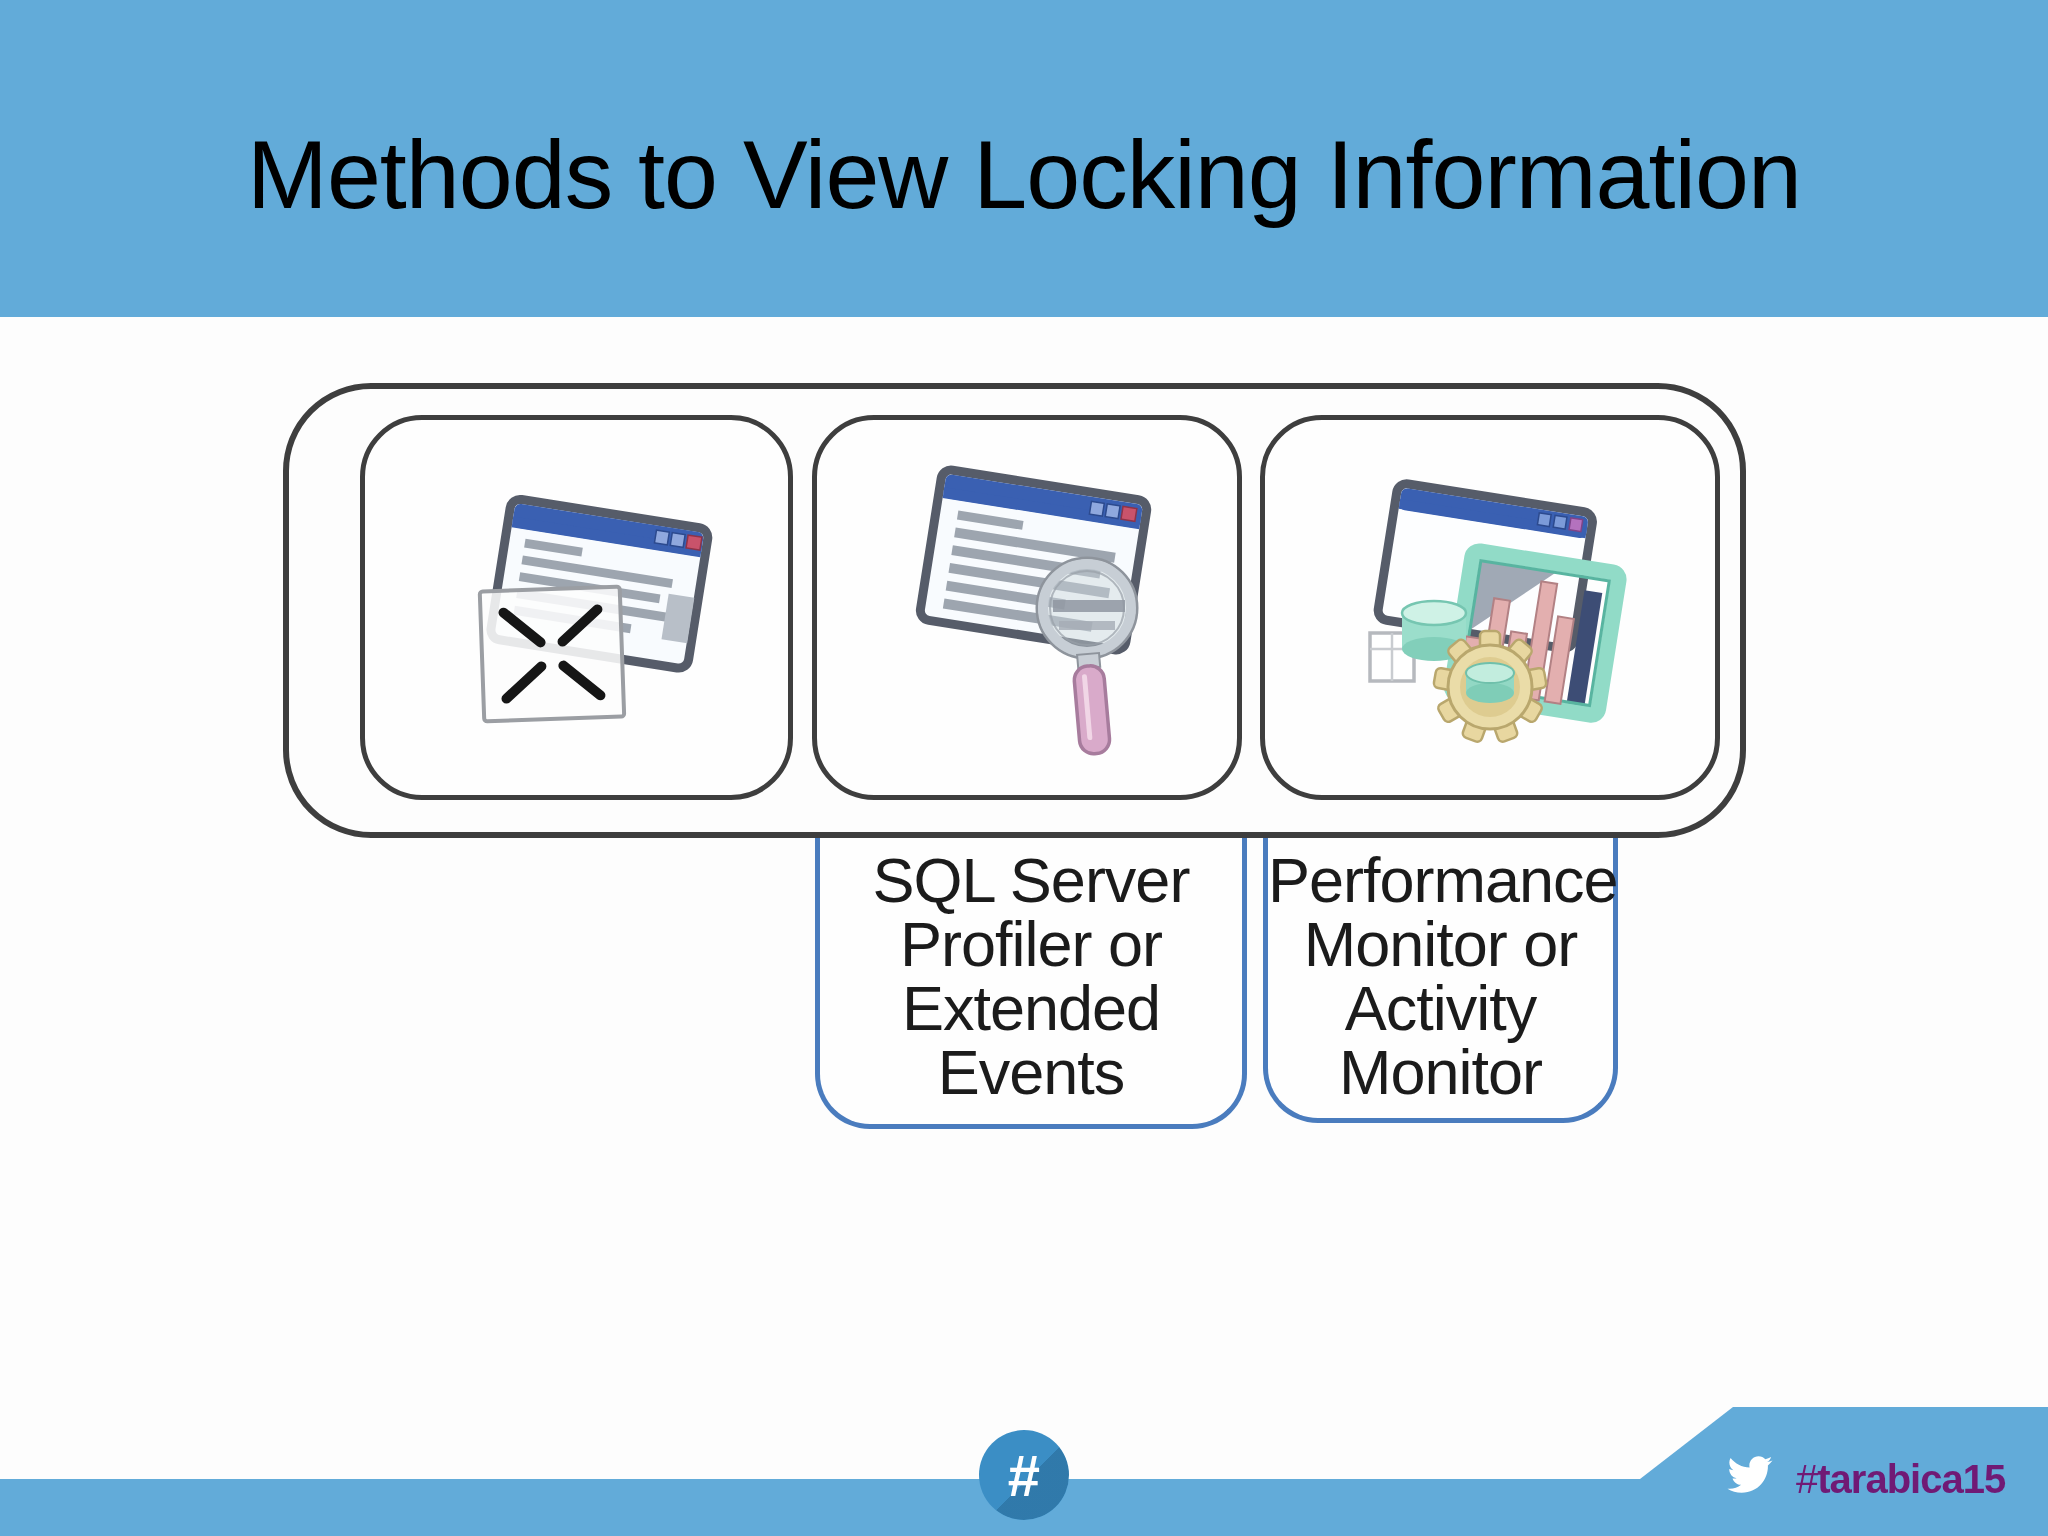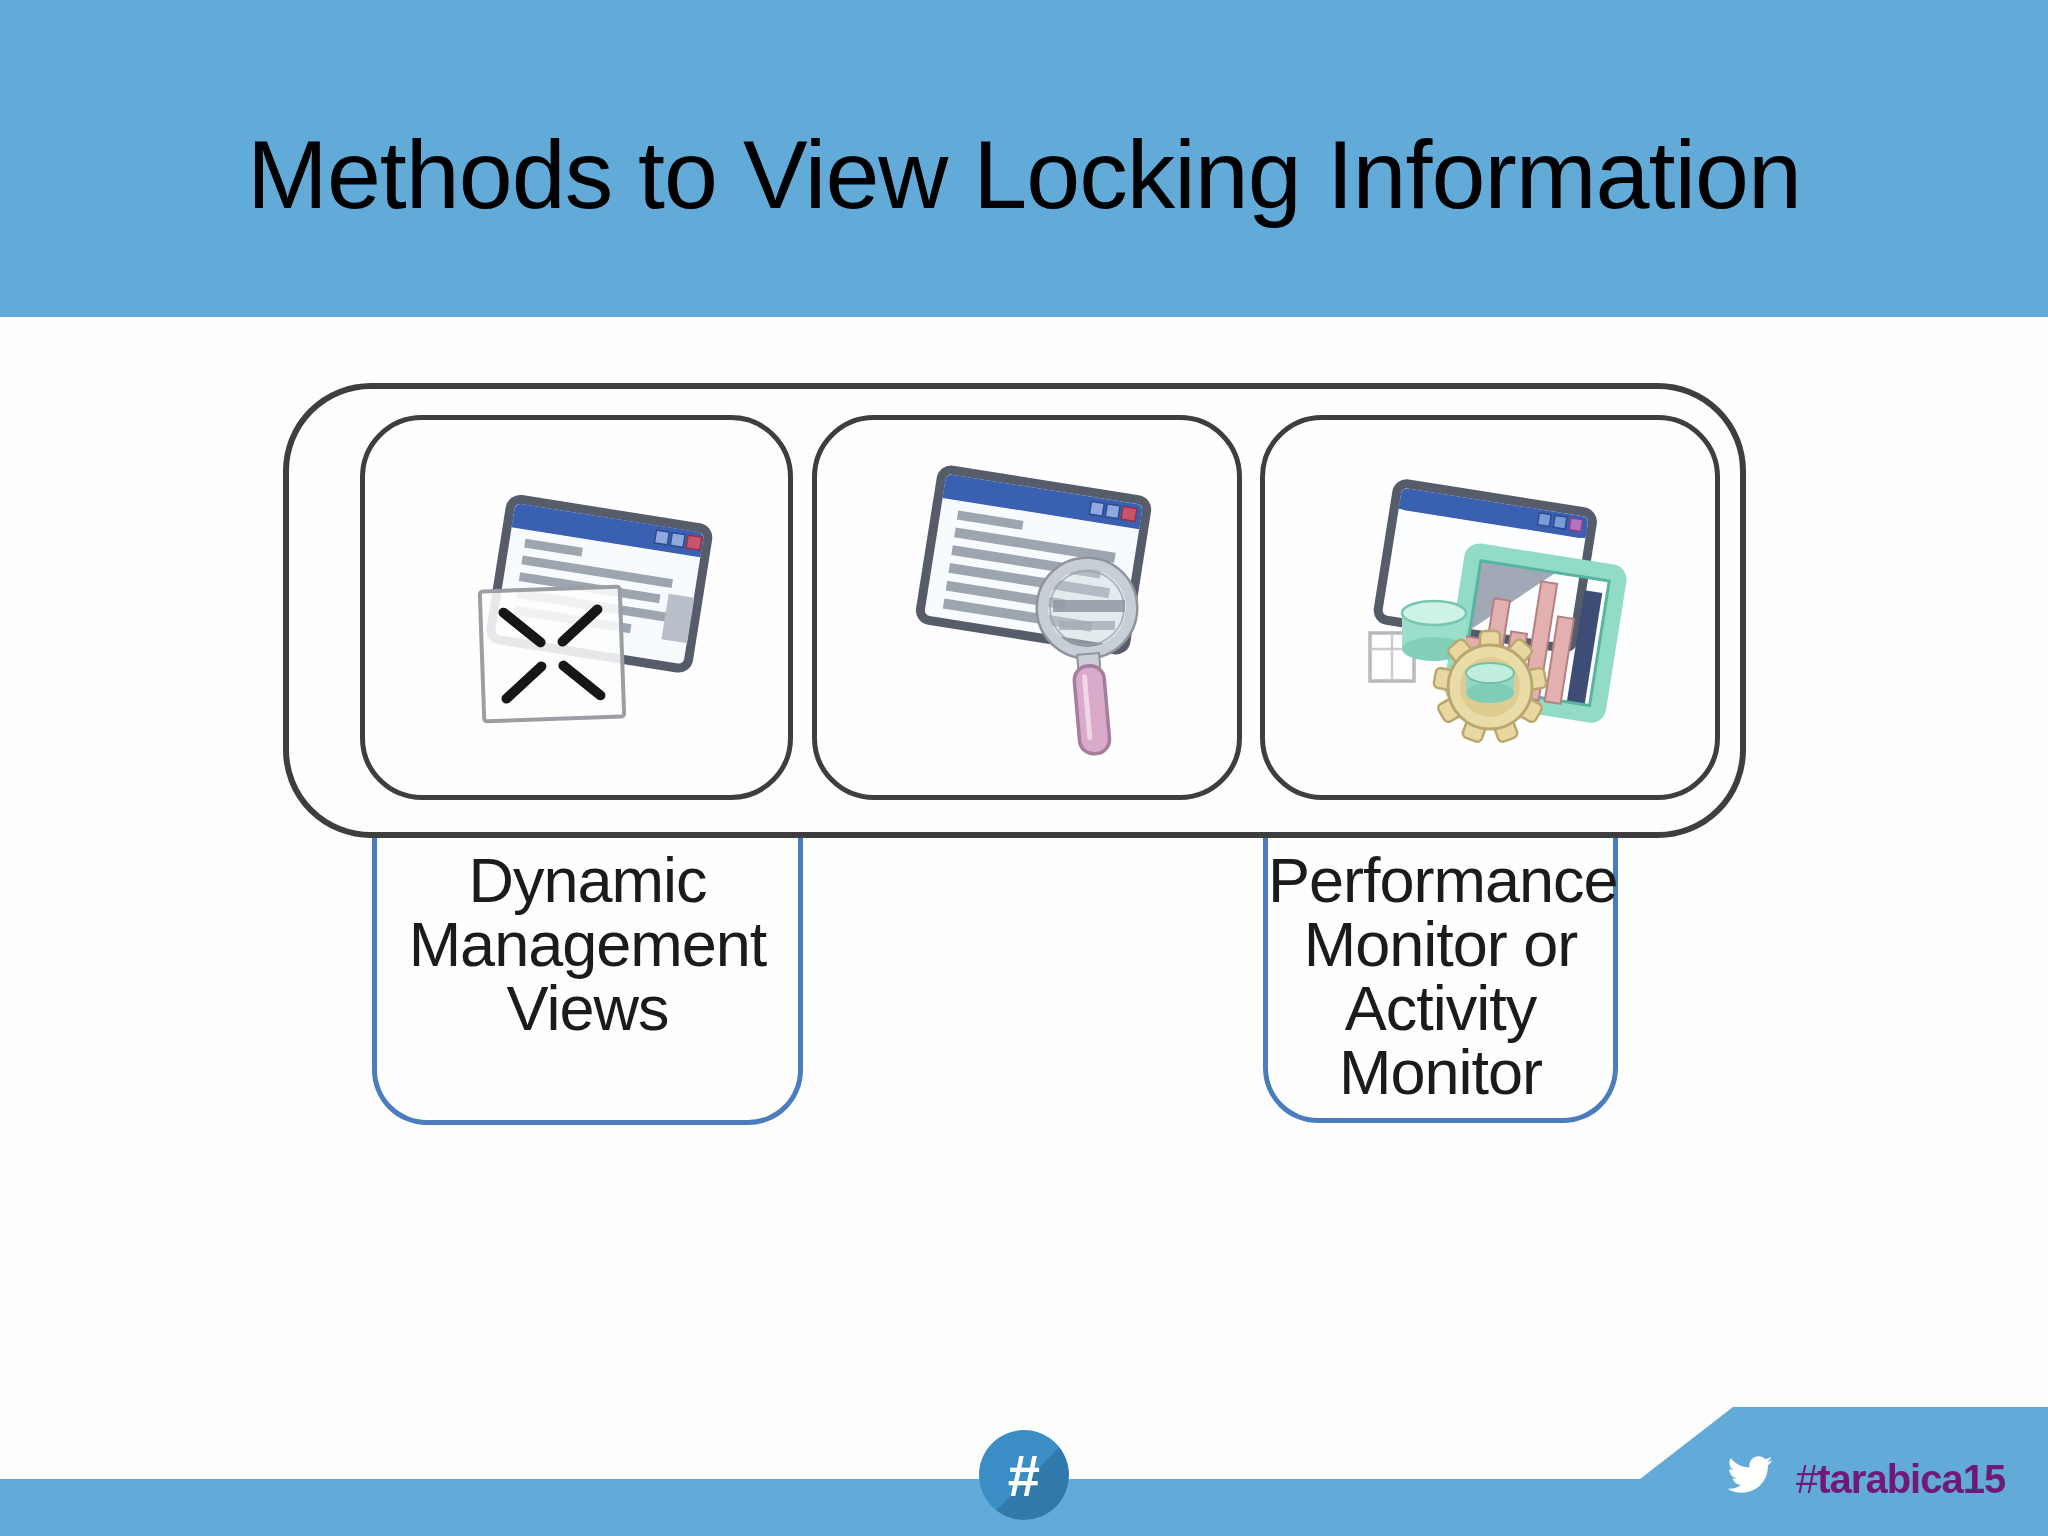--- a/index.html
+++ b/index.html
@@ -171,22 +171,22 @@
         </g>
         <circle r="42" fill="#EADCA8" stroke="#B9A76D" stroke-width="3"></circle>
         <circle r="30" fill="#DECC90"></circle>
         <rect x="-24" y="-14" width="48" height="20" fill="#92D8C4"></rect>
         <ellipse cx="0" cy="6" rx="24" ry="10" fill="#7FCDB7"></ellipse>
         <ellipse cx="0" cy="-14" rx="24" ry="10" fill="#C2EDDE" stroke="#6FC0AB" stroke-width="2"></ellipse>
       </g>
     </svg>
   </div>
 
-  <div class="label-box" id="label-box-1">
-    <span>Dynamic Management Views</span>
+  <div class="label-box" id="label-box-2">
+    <span>SQL Server Profiler or Extended Events</span>
   </div>
   <div class="label-box" id="label-box-3">
     <span>Performance Monitor or Activity Monitor</span>
   </div>
 
   <div class="footer-bar"></div>
 
   <div class="hash-badge">
     <span class="hash-glyph">#</span>
   </div>

